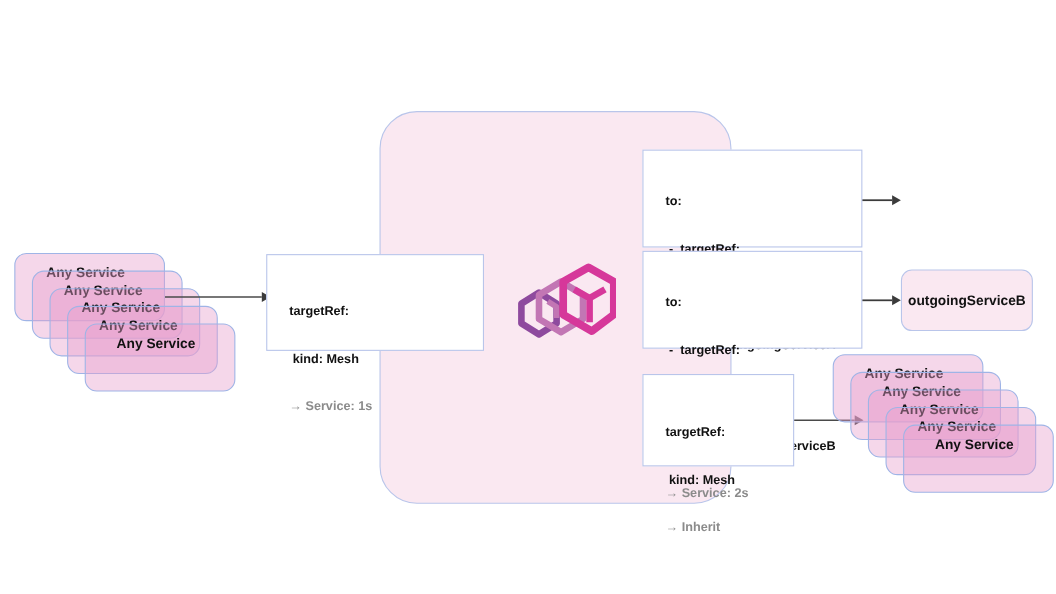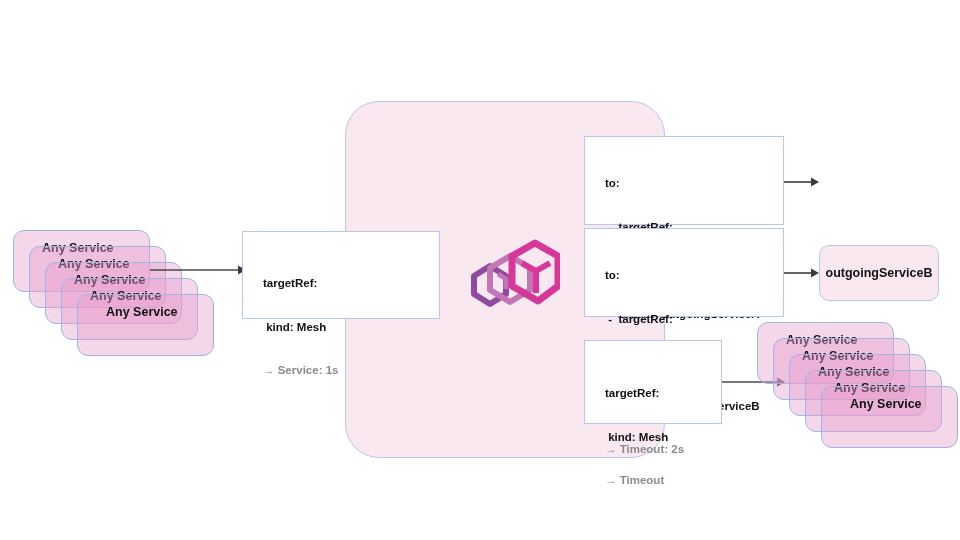--- a/index.html
+++ b/index.html
@@ -174,29 +174,29 @@
       <div><span class="arrow-glyph">→ </span><span class="muted">Timeout: 5s</span></div>
     </div>
   </div>
 
   <div class="policy-card" style="left:584px; top:228px; width:200px; height:89px;">
     <div class="policy-text" style="left:20px; top:10px;">
       <div>to:</div>
       <div> -  targetRef:</div>
       <div>     kind: MeshService</div>
       <div>     name:  outgoingServiceB</div>
-      <div><span class="arrow-glyph">→ </span><span class="muted">Timeout: 2s</span></div>
+      <div><span class="arrow-glyph">→ </span><span class="muted">Service: 2s</span></div>
     </div>
   </div>
 
   <div class="policy-card" style="left:584px; top:340px; width:138px; height:84px;">
     <div class="policy-text" style="left:20px; top:16px;">
       <div>targetRef:</div>
       <div> kind: Mesh</div>
-      <div><span class="arrow-glyph">→ </span><span class="muted">Timeout</span></div>
+      <div><span class="arrow-glyph">→ </span><span class="muted">Inherit</span></div>
     </div>
   </div>
 
   <svg class="connector" style="left:784px; top:174px;" width="36" height="16">
     <line x1="0" y1="8" x2="27" y2="8" stroke="#3b3b3b" stroke-width="1.6"></line>
     <path d="M27 3.5 L35 8 L27 12.5 Z" fill="#3b3b3b"></path>
   </svg>
 
   <svg class="connector" style="left:784px; top:265px;" width="36" height="16">
     <line x1="0" y1="8" x2="27" y2="8" stroke="#3b3b3b" stroke-width="1.6"></line>

